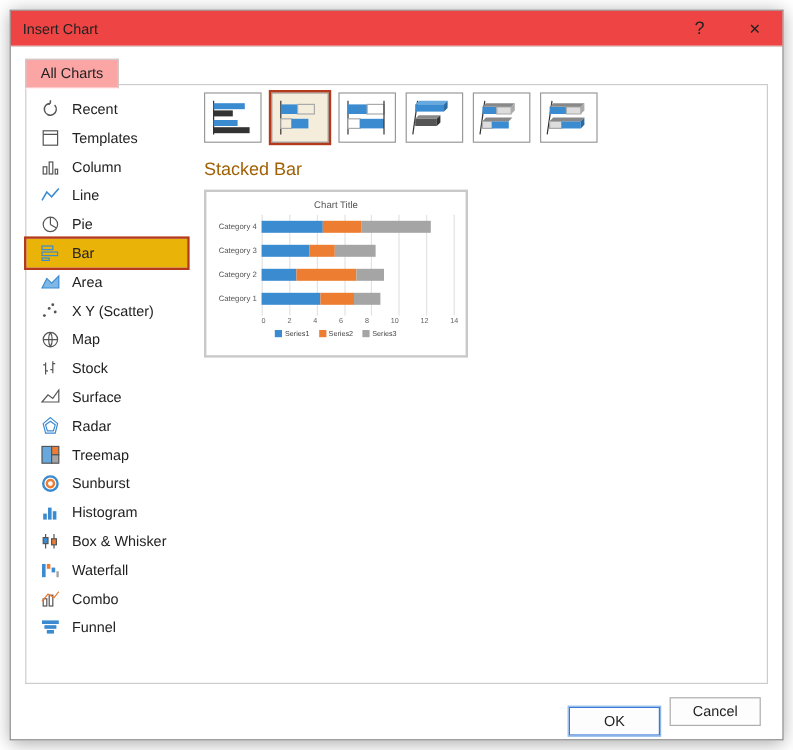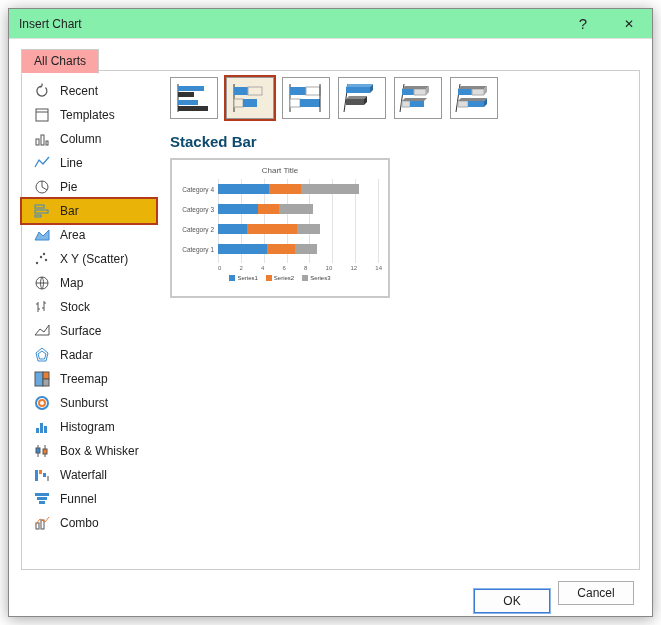--- a/index.html
+++ b/index.html
@@ -12,21 +12,21 @@
     position:relative;
     color:#222;
   }
   .shadow-wrap {
     position:absolute; left:8px; top:8px; width:645px; height:609px;
     box-shadow: 0 2px 14px rgba(0,0,0,0.35);
     border:1px solid #888;
     background:#fff;
   }
   .titlebar {
-    height:30px; background:#86efac;
+    height:30px; background:#ef4444;
     border-bottom:1px solid #e0e0e0;
     display:flex; align-items:center;
     padding-left:10px;
   }
   .titlebar .title { font-size:12px; }
   .titlebar .spacer { flex:1; }
   .titlebar .tbtn {
     width:46px; height:30px;
     display:flex; align-items:center; justify-content:center;
     font-size:15px;
@@ -97,23 +97,22 @@
     background:#fff;
     display:flex; align-items:center; justify-content:center;
   }
   .subtype.selected {
     outline:2px solid #b43a1c;
     outline-offset:0;
     background:#f4eddc;
   }
   .subtype svg { width:40px; height:34px; }
   .section-title {
-    font-size:15px; color:#0c4a6e;
+    font-size:15px; color:#a16207;
     margin:4px 0 8px 0;
-    font-weight:bold;
   }
   .preview {
     width:220px; height:140px;
     border:2px solid #c9c9c9;
     background:#fff;
     padding:6px 6px 2px 6px;
     position:relative;
   }
   .preview .ptitle {
     text-align:center; font-size:8px; color:#555; margin-bottom:4px;
@@ -350,36 +349,36 @@
               <rect x="5" y="3" width="3" height="4" fill="#ed7d31"></rect>
               <rect x="9" y="6" width="3" height="4" fill="#3b8bd1"></rect>
               <rect x="13" y="9" width="2" height="5" fill="#a5a5a5"></rect>
             </svg>
         </span>
         <span class="lbl">Waterfall</span>
       </div>
       <div class="sideitem">
         <span class="icon">
           <svg viewBox="0 0 16 16">
+              <rect x="2" y="8" width="3" height="6" fill="none" stroke="#555"></rect>
+              <rect x="7" y="5" width="3" height="9" fill="none" stroke="#555"></rect>
+              <polyline points="1,10 6,4 11,7 15,2" fill="none" stroke="#ed7d31"></polyline>
+            </svg>
+        </span>
+        <span class="lbl">Combo</span>
+      </div>
+      <div class="sideitem">
+        <span class="icon">
+          <svg viewBox="0 0 16 16">
               <rect x="1" y="2" width="14" height="3" fill="#3b8bd1"></rect>
               <rect x="3" y="6" width="10" height="3" fill="#3b8bd1"></rect>
               <rect x="5" y="10" width="6" height="3" fill="#3b8bd1"></rect>
             </svg>
         </span>
         <span class="lbl">Funnel</span>
-      </div>
-      <div class="sideitem">
-        <span class="icon">
-          <svg viewBox="0 0 16 16">
-              <rect x="2" y="8" width="3" height="6" fill="none" stroke="#555"></rect>
-              <rect x="7" y="5" width="3" height="9" fill="none" stroke="#555"></rect>
-              <polyline points="1,10 6,4 11,7 15,2" fill="none" stroke="#ed7d31"></polyline>
-            </svg>
-        </span>
-        <span class="lbl">Combo</span>
       </div>
     </div>
 
     <div class="main">
 
       <div class="subtypes">
         <div class="subtype">
           <svg viewBox="0 0 40 34">
               <line x1="4" y1="3" x2="4" y2="31" stroke="#333"></line>
               <rect x="4" y="5" width="26" height="5" fill="#3b8bd1"></rect>

